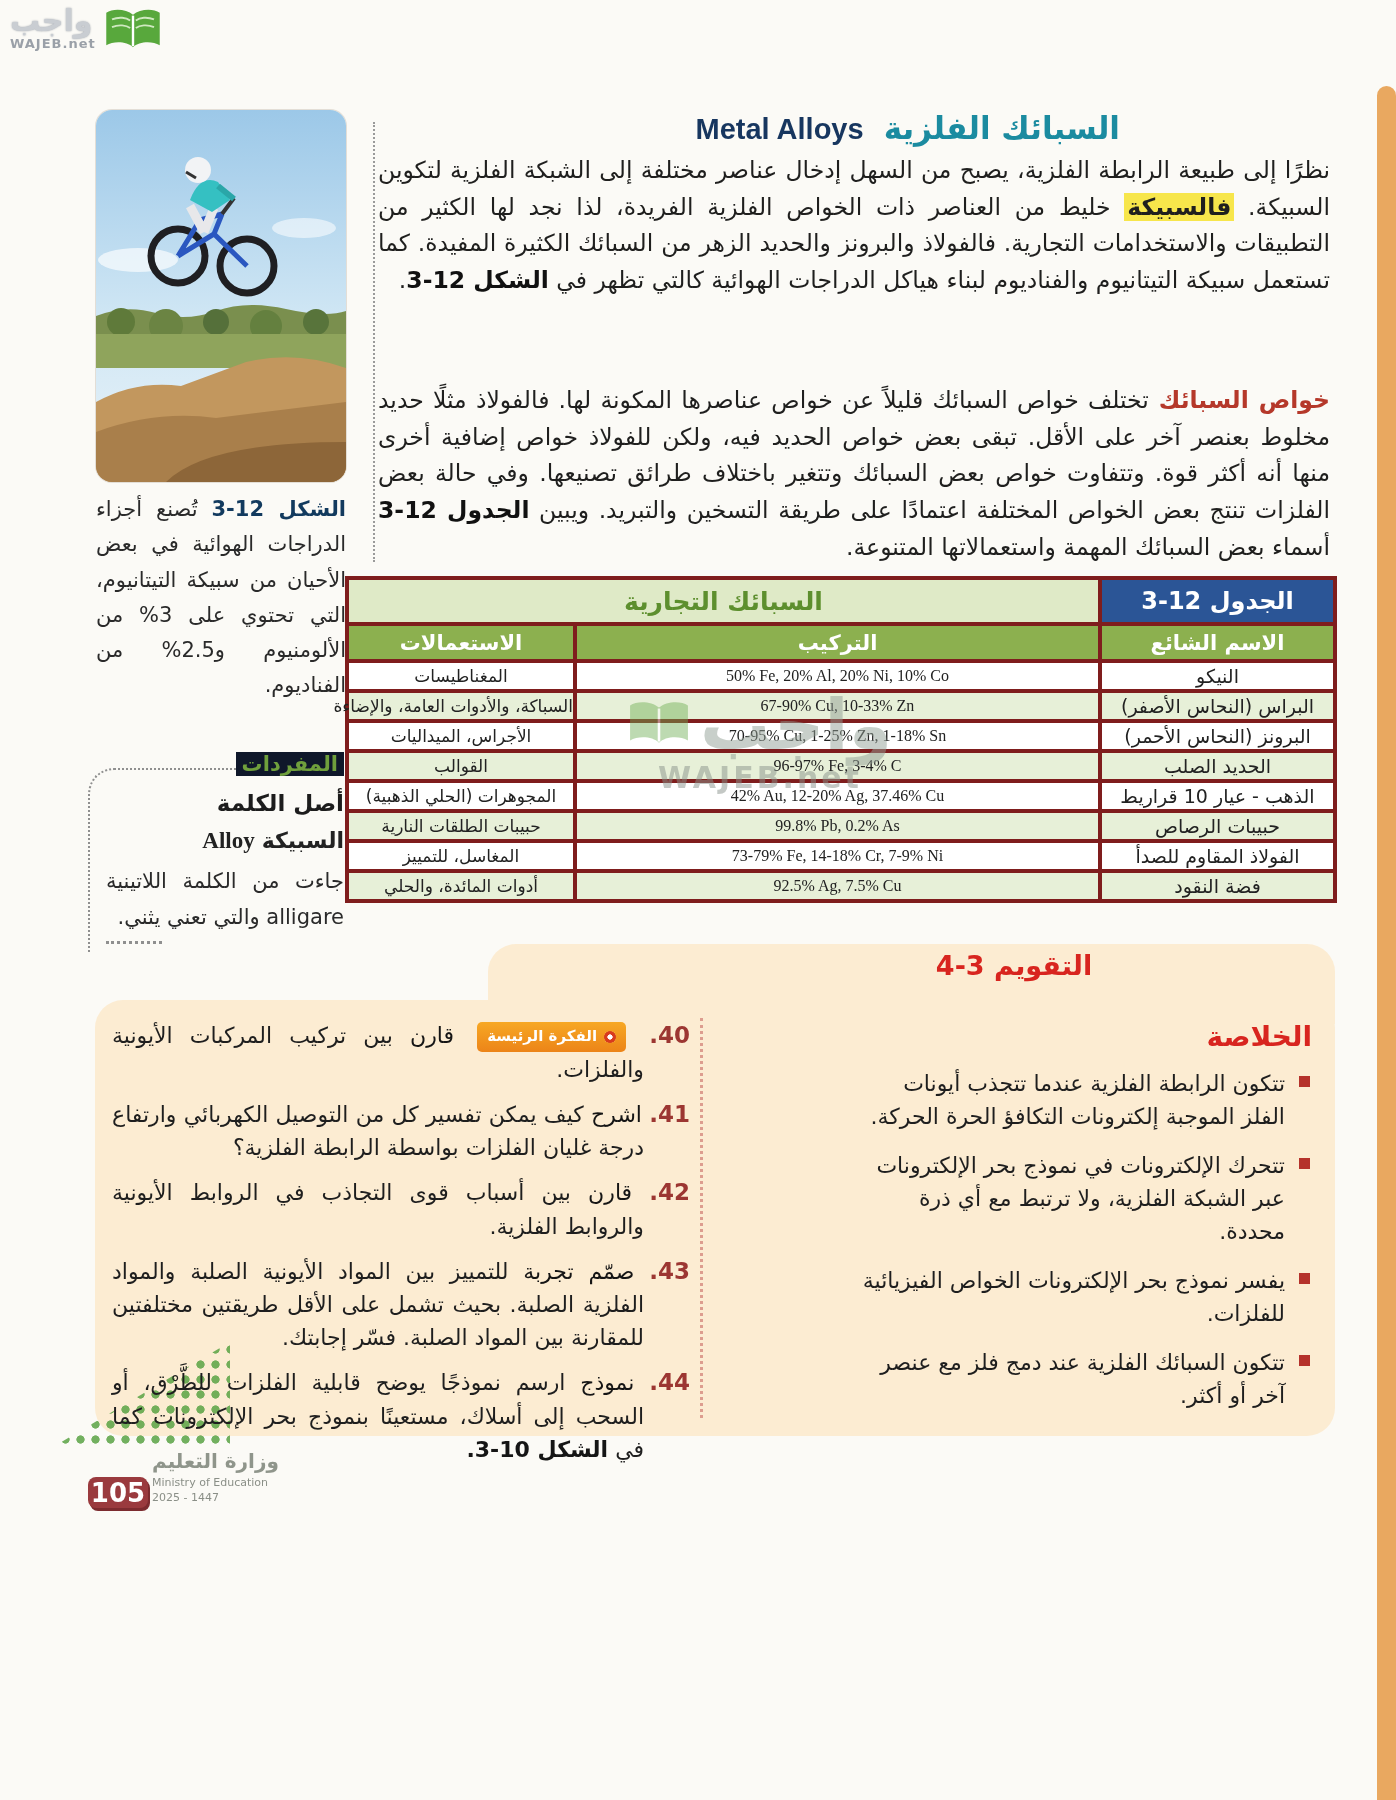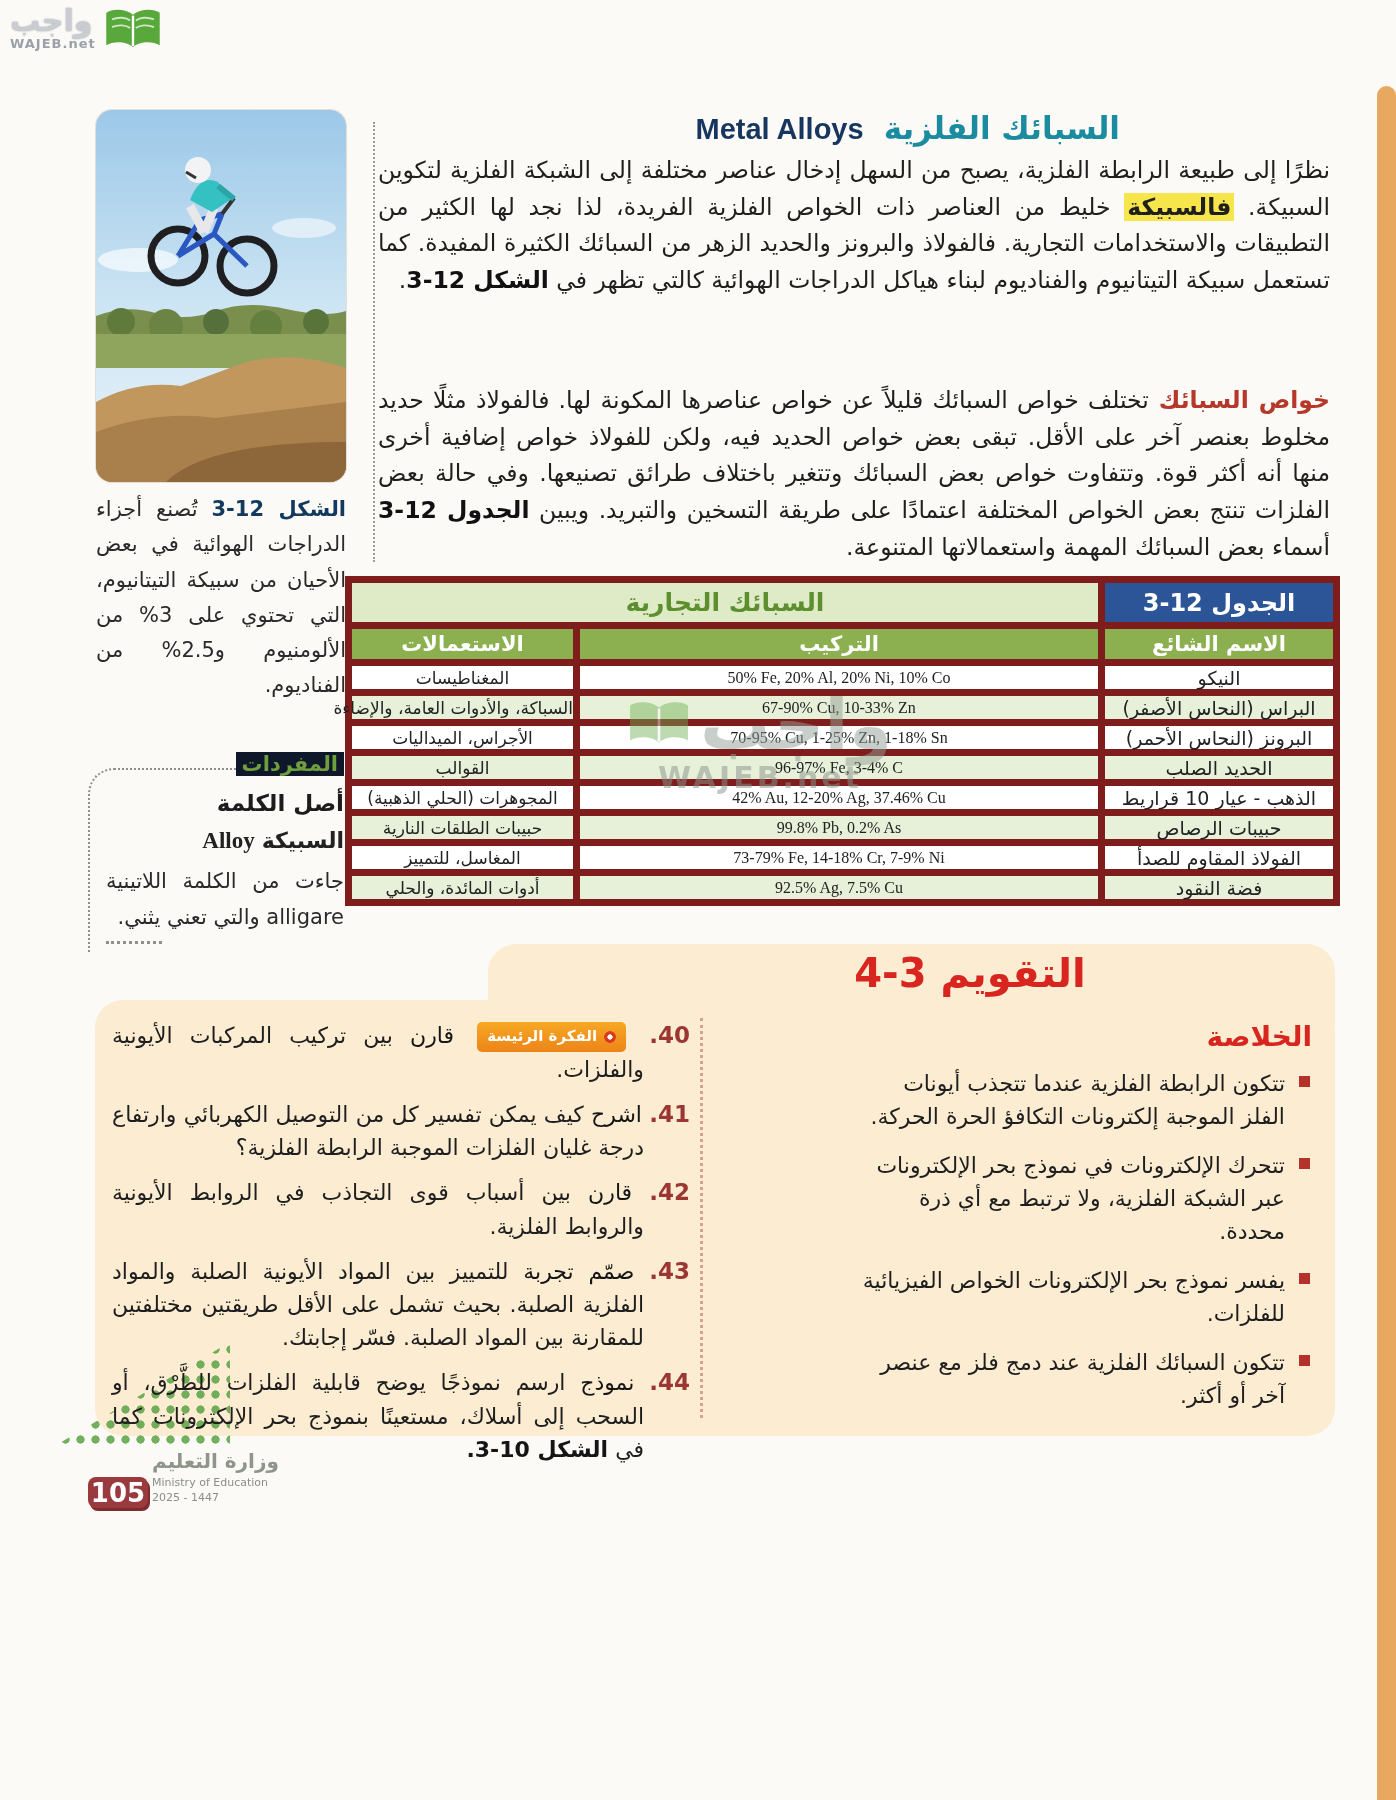--- a/index.html
+++ b/index.html
@@ -46,39 +46,39 @@
   .para2 { top:382px; }
   .hl { background:#f7e64b; font-weight:bold; padding:0 3px; }
   .bold-ref { font-weight:bold; color:#111; }
   .lead-red { color:#b5382a; font-weight:bold; }
 
   
   .alloys-table { position:absolute; left:345px; top:576px; width:988px; border-collapse:collapse; table-layout:fixed; }
   .alloys-table col.c-name { width:235px; }
   .alloys-table col.c-comp { width:525px; }
   .alloys-table col.c-uses { width:228px; }
-  .alloys-table th, .alloys-table td { border:7px solid #7f1d1d; }
+  .alloys-table th, .alloys-table td { border:4px solid #7f1d1d; }
   .badge-cell { background:#2b5596; color:#fff; font-weight:bold; font-size:24px; height:46px; text-align:center; }
   .band-cell { background:#dfeac7; color:#5d8f2e; font-weight:bold; font-size:25px; text-align:center; }
   .head-cell { background:#8cb04f; color:#fff; font-weight:bold; font-size:21px; height:37px; text-align:center; }
   .alloys-table td { height:30px; text-align:center; font-size:19px; color:#222; background:#fff; }
   .alloys-table tbody tr:nth-child(even) td { background:#e7f0d8; }
   td.comp { direction:ltr; font-family:"Liberation Serif","DejaVu Serif",serif; font-size:16px; }
   td.uses { font-size:17px; white-space:nowrap; }
 
   
   .watermark { position:absolute; left:580px; top:690px; width:360px; opacity:.5; text-align:center; z-index:5; pointer-events:none; }
   .watermark .wm-row { display:flex; direction:ltr; align-items:center; justify-content:center; gap:10px; }
   .watermark .wm-ar { font-size:70px; font-weight:bold; color:#93a096; line-height:1; }
   .watermark .wm-net { font-size:30px; font-weight:bold; color:#8a938c; letter-spacing:3px; direction:ltr; }
 
   
   .assess-tab { position:absolute; left:488px; top:944px; width:847px; height:80px; background:#fcecd2; border-radius:28px 28px 0 0; }
   .assess-box { position:absolute; left:95px; top:1000px; width:1240px; height:436px; background:#fcecd2; border-radius:28px; }
-  .assess-title { position:absolute; left:760px; top:950px; width:420px; text-align:center; color:#d8251f; font-weight:bold; font-size:40px; z-index:2; }
+  .assess-title { position:absolute; left:804px; top:950px; width:420px; text-align:center; color:#d8251f; font-weight:bold; font-size:27px; z-index:2; }
   .assess-divider { position:absolute; left:700px; top:1018px; height:400px; border-left:3px dotted #dd9d8f; z-index:2; }
   .summary-col { position:absolute; left:858px; top:1020px; width:454px; z-index:2; }
   .summary-title { color:#d8251f; font-weight:bold; font-size:28px; text-align:right; margin-bottom:14px; }
   .summary-list { list-style:none; }
   .summary-list li { position:relative; padding-right:27px; margin-bottom:16px; font-size:22px; line-height:1.5; text-align:right; color:#1e1e1e; }
   .summary-list li::before { content:""; position:absolute; right:2px; top:9px; width:11px; height:11px; background:#b5322b; }
   .questions-col { position:absolute; left:112px; top:1018px; width:578px; z-index:2; }
   .question { font-size:22px; line-height:1.5; margin-bottom:11px; padding-right:46px; text-indent:-46px; text-align:justify; color:#1e1e1e; }
   .q-num { font-weight:bold; color:#9c3632; font-size:23px; }
   .q-lead { font-weight:normal; color:#151515; }
@@ -277,21 +277,21 @@
   </div>
 
   <div class="questions-col">
     <div class="question">
       <span class="q-num">40.</span>
       <span class="q-badge">الفكرة الرئيسة</span>
       <span class="q-lead">قارن </span><span>بين تركيب المركبات الأيونية والفلزات.</span>
     </div>
     <div class="question">
       <span class="q-num">41.</span>
-      <span class="q-lead">اشرح </span><span>كيف يمكن تفسير كل من التوصيل الكهربائي وارتفاع درجة غليان الفلزات الموجبة الرابطة الفلزية؟</span>
+      <span class="q-lead">اشرح </span><span>كيف يمكن تفسير كل من التوصيل الكهربائي وارتفاع درجة غليان الفلزات بواسطة الرابطة الفلزية؟</span>
     </div>
     <div class="question">
       <span class="q-num">42.</span>
       <span class="q-lead">قارن </span><span>بين أسباب قوى التجاذب في الروابط الأيونية والروابط الفلزية.</span>
     </div>
     <div class="question">
       <span class="q-num">43.</span>
       <span class="q-lead">صمّم تجربة </span><span>للتمييز بين المواد الأيونية الصلبة والمواد الفلزية الصلبة. بحيث تشمل على الأقل طريقتين مختلفتين للمقارنة بين المواد الصلبة. فسّر إجابتك.</span>
     </div>
     <div class="question">

